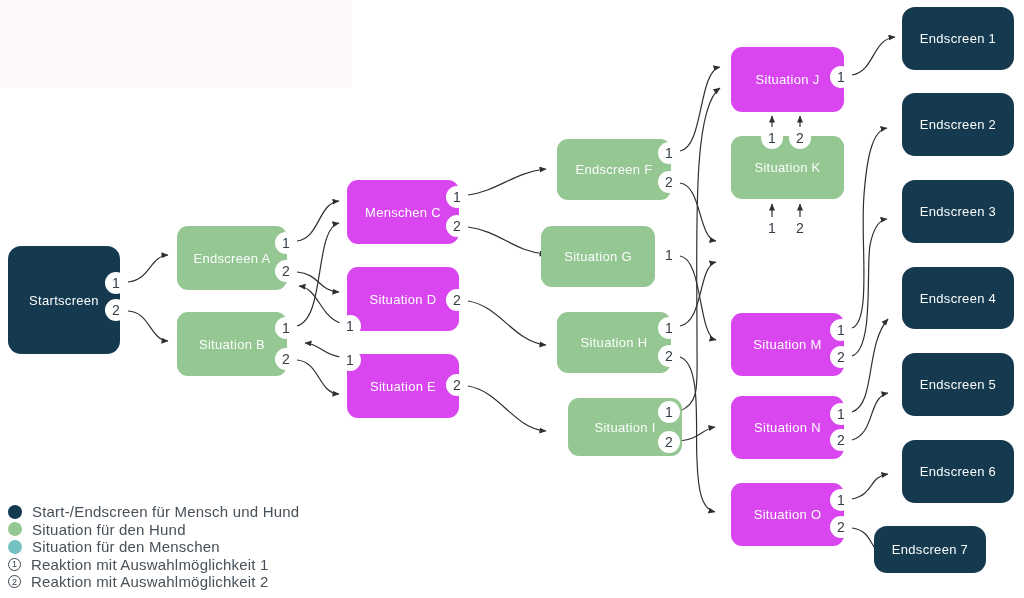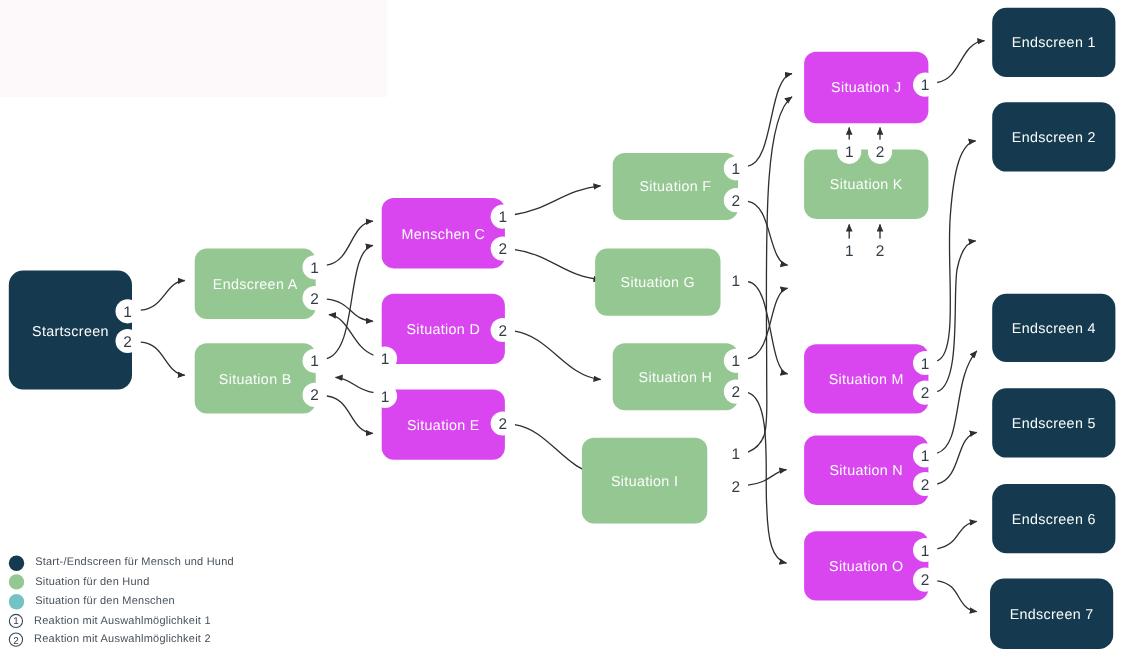--- a/index.html
+++ b/index.html
@@ -25,21 +25,21 @@
   .legend-row{display:flex;align-items:center;height:17.5px;}
   .swatch{width:14px;height:14px;border-radius:50%;margin-right:10px;flex:0 0 auto;}
   .swatch.start-end{background:#15394e;}
   .swatch.dog{background:#94c791;}
   .swatch.human{background:#75c2c4;}
   .num-badge{
     width:13px;height:13px;border-radius:50%;border:1px solid #3c4852;margin-right:10px;
     display:flex;align-items:center;justify-content:center;font-size:9px;color:#333d46;flex:0 0 auto;
     box-sizing:border-box;
   }
-  .legend-label{font-size:10px;color:#475059;letter-spacing:.2px;}
+  .legend-label{font-size:15px;color:#475059;letter-spacing:.2px;}
 </style>
 </head>
 <body>
 
 <div class="canvas">
 
   <div class="faint-block"></div>
 
   <svg class="edges" viewBox="0 0 1024 598" xmlns="http://www.w3.org/2000/svg">
     <defs>
@@ -96,29 +96,29 @@
       <span>Menschen C</span>
     </div>
   <div class="node human" style="left:347px;top:267px;width:112px;height:64px">
       <span>Situation D</span>
     </div>
   <div class="node human" style="left:347px;top:354px;width:112px;height:64px">
       <span>Situation E</span>
     </div>
 
   <div class="node dog" style="left:557px;top:139px;width:114px;height:61px">
-      <span>Situation F</span>
+      <span>Endscreen F</span>
     </div>
   <div class="node dog" style="left:541px;top:226px;width:114px;height:61px">
       <span>Situation G</span>
     </div>
   <div class="node dog" style="left:557px;top:312px;width:114px;height:61px">
       <span>Situation H</span>
     </div>
-  <div class="node dog" style="left:529px;top:398px;width:114px;height:78px">
+  <div class="node dog" style="left:568px;top:398px;width:114px;height:58px">
       <span>Situation I</span>
     </div>
 
   <div class="node human" style="left:731px;top:47px;width:113px;height:65px">
       <span>Situation J</span>
     </div>
   <div class="node dog" style="left:731px;top:136px;width:113px;height:63px">
       <span>Situation K</span>
     </div>
   <div class="node human" style="left:731px;top:313px;width:113px;height:63px">
@@ -130,30 +130,33 @@
   <div class="node human" style="left:731px;top:483px;width:113px;height:63px">
       <span>Situation O</span>
     </div>
 
   <div class="node start-end" style="left:902px;top:7px;width:112px;height:63px">
       <span>Endscreen 1</span>
     </div>
   <div class="node start-end" style="left:902px;top:93px;width:112px;height:63px">
       <span>Endscreen 2</span>
     </div>
+  <div class="node start-end" style="left:902px;top:180px;width:112px;height:63px">
+      <span>Endscreen 3</span>
+    </div>
   <div class="node start-end" style="left:902px;top:267px;width:112px;height:62px">
       <span>Endscreen 4</span>
     </div>
   <div class="node start-end" style="left:902px;top:353px;width:112px;height:63px">
       <span>Endscreen 5</span>
     </div>
   <div class="node start-end" style="left:902px;top:440px;width:112px;height:63px">
       <span>Endscreen 6</span>
     </div>
-  <div class="node start-end" style="left:900px;top:526px;width:112px;height:64px">
+  <div class="node start-end" style="left:874px;top:526px;width:112px;height:47px">
       <span>Endscreen 7</span>
     </div>
 
   <div class="port" style="left:105px;top:272px">1</div>
   <div class="port" style="left:105px;top:299px">2</div>
 
   <div class="port" style="left:275px;top:232px">1</div>
   <div class="port" style="left:275px;top:260px">2</div>
   <div class="port" style="left:275px;top:317px">1</div>
   <div class="port" style="left:275px;top:348px">2</div>

